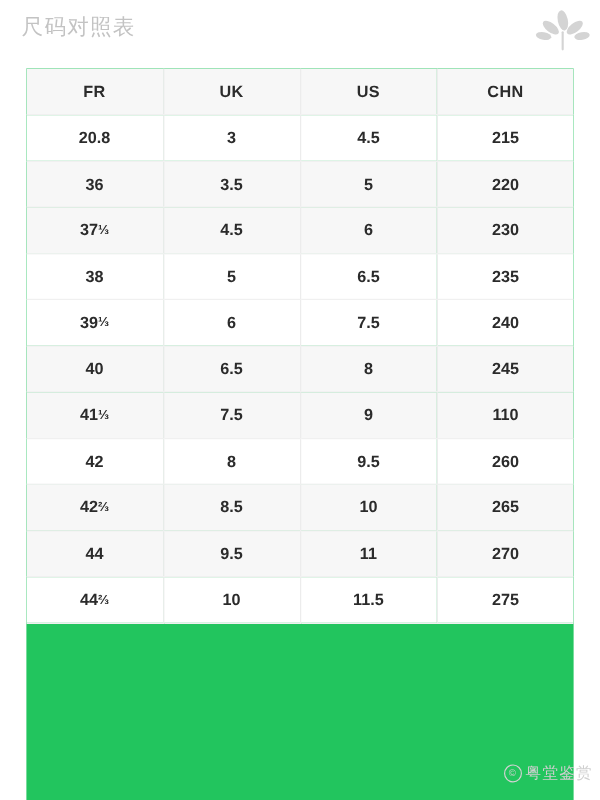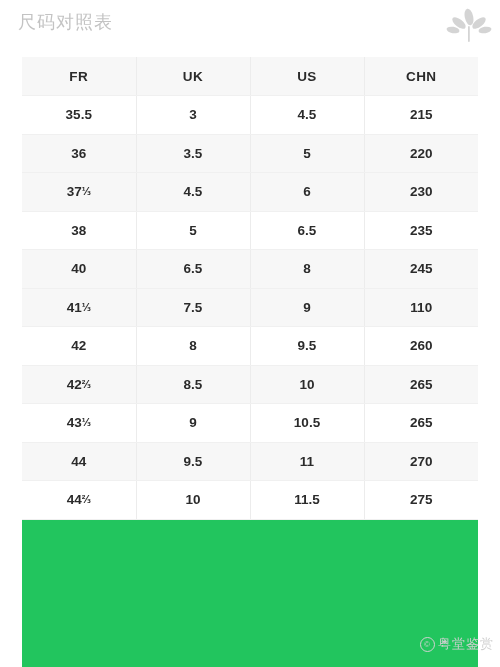--- a/index.html
+++ b/index.html
@@ -155,21 +155,21 @@
     <thead>
       <tr>
         <th>FR</th>
         <th>UK</th>
         <th>US</th>
         <th>CHN</th>
       </tr>
     </thead>
     <tbody id="table-body">
         <tr class="row-odd">
-          <td><span>35.5</span></td>
+          <td><span>20.8</span></td>
           <td>3</td>
           <td>4.5</td>
           <td>215</td>
         </tr>
         <tr class="row-even">
           <td><span>36</span></td>
           <td>3.5</td>
           <td>5</td>
           <td>220</td>
         </tr>
@@ -178,20 +178,26 @@
           <td>4.5</td>
           <td>6</td>
           <td>230</td>
         </tr>
         <tr class="row-odd">
           <td><span>38</span></td>
           <td>5</td>
           <td>6.5</td>
           <td>235</td>
         </tr>
+        <tr class="row-odd">
+          <td><span>39</span><span class="frac">⅓</span></td>
+          <td>6</td>
+          <td>7.5</td>
+          <td>240</td>
+        </tr>
         <tr class="row-even">
           <td><span>40</span></td>
           <td>6.5</td>
           <td>8</td>
           <td>245</td>
         </tr>
         <tr class="row-even">
           <td><span>41</span><span class="frac">⅓</span></td>
           <td>7.5</td>
           <td>9</td>
@@ -202,26 +208,20 @@
           <td>8</td>
           <td>9.5</td>
           <td>260</td>
         </tr>
         <tr class="row-even">
           <td><span>42</span><span class="frac">⅔</span></td>
           <td>8.5</td>
           <td>10</td>
           <td>265</td>
         </tr>
-        <tr class="row-odd">
-          <td><span>43</span><span class="frac">⅓</span></td>
-          <td>9</td>
-          <td>10.5</td>
-          <td>265</td>
-        </tr>
         <tr class="row-even">
           <td><span>44</span></td>
           <td>9.5</td>
           <td>11</td>
           <td>270</td>
         </tr>
         <tr class="row-odd">
           <td><span>44</span><span class="frac">⅔</span></td>
           <td>10</td>
           <td>11.5</td>

